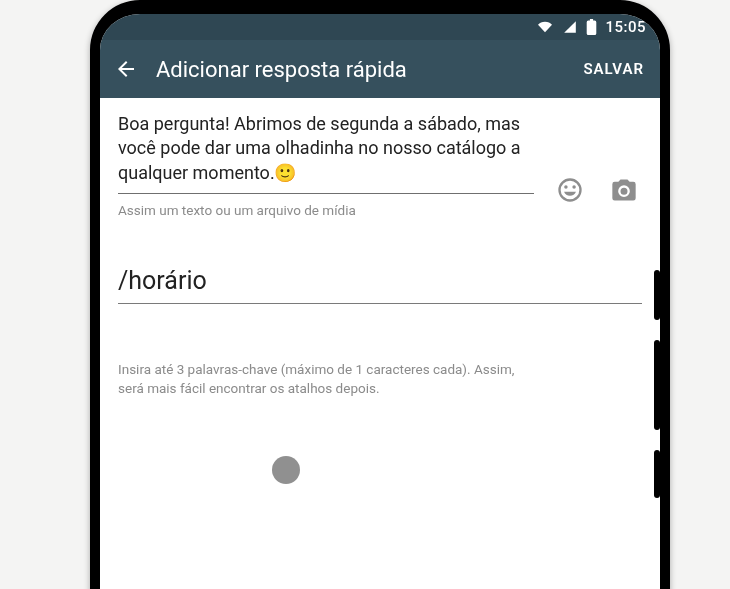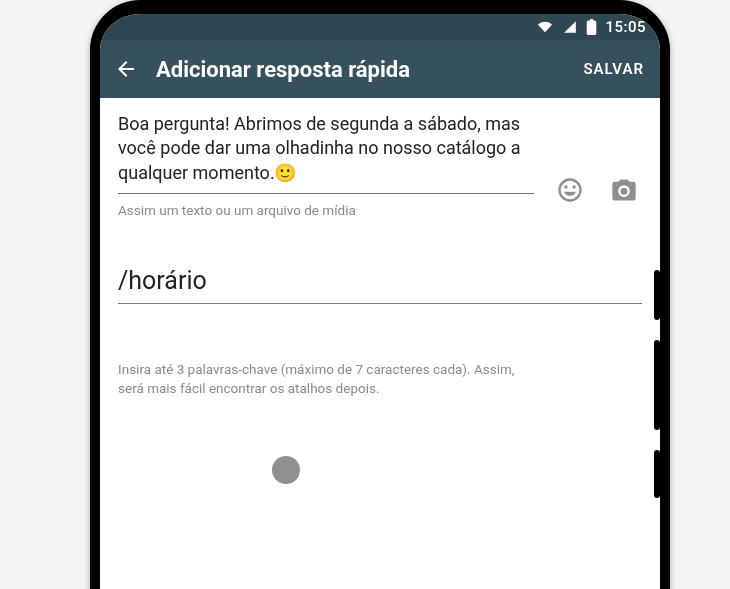--- a/index.html
+++ b/index.html
@@ -28,21 +28,21 @@
   }
   .statusbar .ico{display:inline-flex;align-items:center;}
   .statusbar svg{fill:#fff;}
 
   .appbar{
     background:#36505d;color:#fff;height:58px;
     display:flex;align-items:center;padding:0 10px;gap:14px;
   }
   .appbar .back{flex:none;display:flex;align-items:center;justify-content:center;width:32px;height:32px;cursor:pointer;}
   .appbar .back svg{fill:#fff;}
-  .appbar .title{flex:1;font-size:22px;font-weight:700;white-space:nowrap;overflow:hidden;}
+  .appbar .title{flex:1;font-size:22px;font-weight:400;white-space:nowrap;overflow:hidden;}
   .appbar .save{flex:none;font-size:15px;font-weight:600;letter-spacing:1px;cursor:pointer;padding:0 6px;}
 
   .content{padding:14px 18px 0 18px;color:#2a2a2a;}
   .row1{display:flex;align-items:flex-end;gap:18px;}
   .msgwrap{flex:1;}
   .msg{
     font-size:18px;line-height:1.35;color:#222;
     border:none;border-bottom:1px solid #6f6f6f;
     padding:0 0 8px 0;outline:none;background:transparent;
     width:100%;resize:none;font-family:inherit;height:auto;
@@ -120,21 +120,21 @@
               <path d="M9 3l-1.8 2H4a2 2 0 0 0-2 2v12a2 2 0 0 0 2 2h16a2 2 0 0 0 2-2V7a2 2 0 0 0-2-2h-3.2L15 3H9zm3 15a5 5 0 1 1 0-10 5 5 0 0 1 0 10zm0-2a3 3 0 1 0 0-6 3 3 0 0 0 0 6z"></path>
             </svg>
         </div>
       </div>
 
       <div class="field-block">
         <input class="textin" type="text" value="/horário" style="">
       </div>
 
       <div class="field-block" style="margin-top:56px;">
-        <div class="helper2">Insira até 3 palavras-chave (máximo de 7 caracteres cada). Assim, será mais fácil encontrar os atalhos depois.</div>
+        <div class="helper2">Insira até 3 palavras-chave (máximo de 1 caracteres cada). Assim, será mais fácil encontrar os atalhos depois.</div>
       </div>
 
     </div>
 
     <div class="touch-dot" style="left:172px;top:442px;"></div>
 
   </div>
 
   <div class="side-btn sb1" style="left:654px;"></div>
   <div class="side-btn sb2" style="left:654px;"></div>

